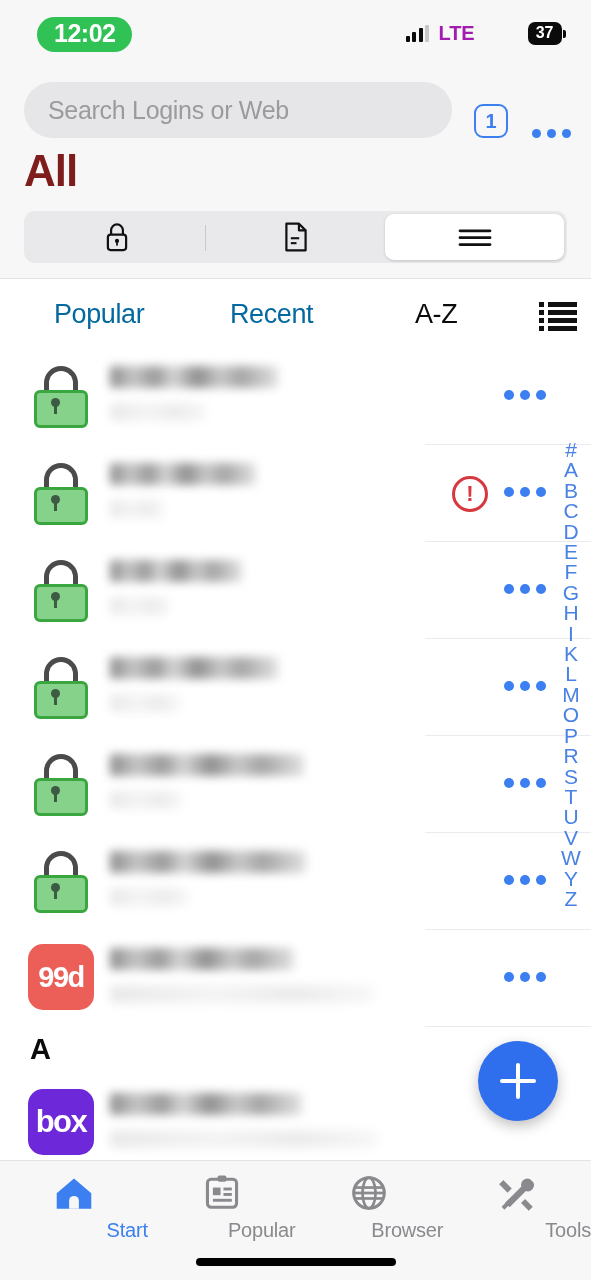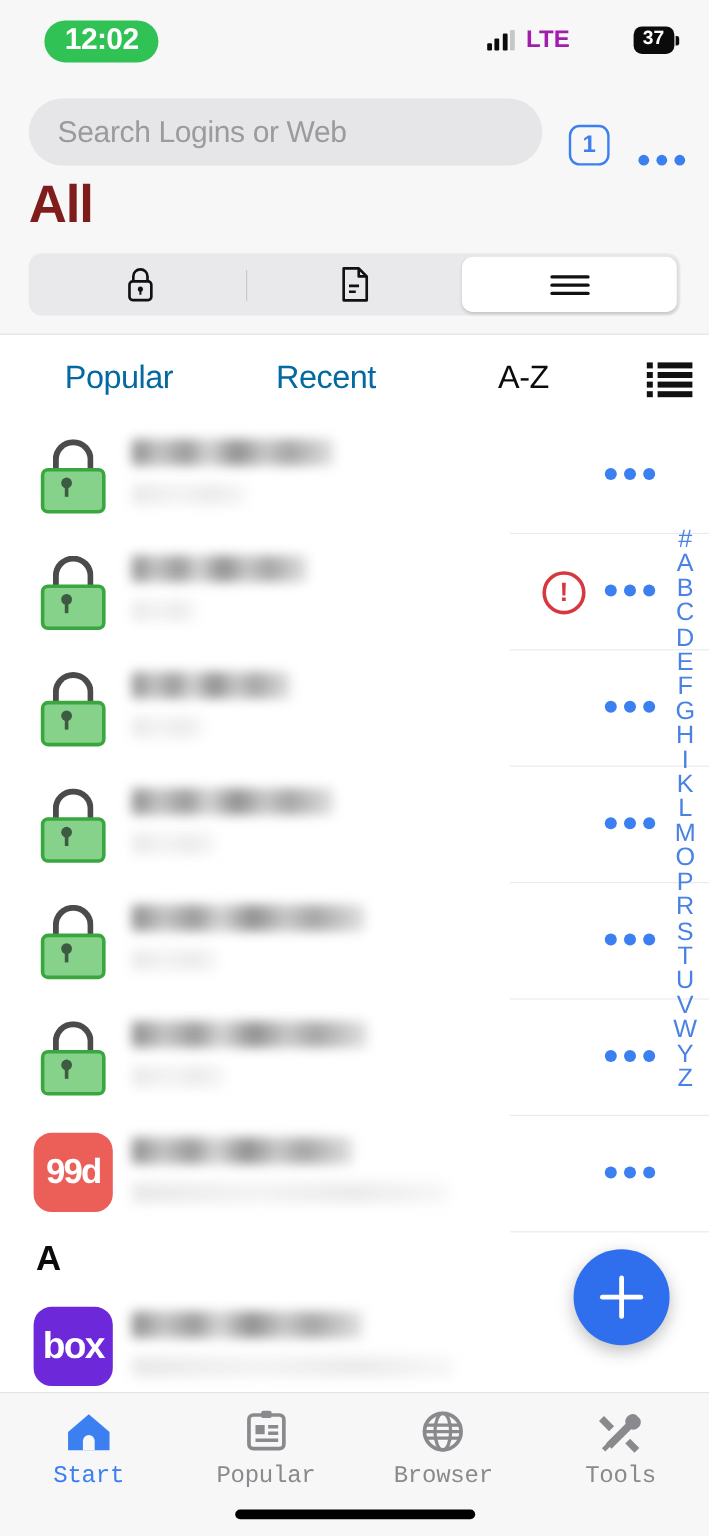--- a/index.html
+++ b/index.html
@@ -165,21 +165,21 @@
   .fab::before, .fab::after { content:''; position:absolute; background:#fff; border-radius:2px; }
   .fab::before { width:36px; height:4px; }
   .fab::after  { width:4px; height:36px; }
 
   
   .bottomnav {
     position:absolute; bottom:0; left:0; width:591px; height:120px;
     background:#f7f7f7; border-top:1px solid #e3e3e5;
     display:flex; z-index:9;
   }
-  .nav { flex:1; position:relative; padding-top:12px; text-align:center;font-family:Liberation Mono, monospace; }
+  .nav { flex:1; position:relative; padding-top:12px; text-align:right; }
   .nav .nlabel { font-size:20px; color:#8a8a8e; margin-top:6px; display:block; letter-spacing:-0.2px; }
   .nav.active .nlabel { color:#3b7ff0; }
   .nav svg { display:block; margin:0 auto; }
   .home-ind {
     position:absolute; bottom:14px; left:50%; transform:translateX(-50%);
     width:200px; height:8px; background:#000; border-radius:4px;
   }
 </style>
 </head>
 <body>

